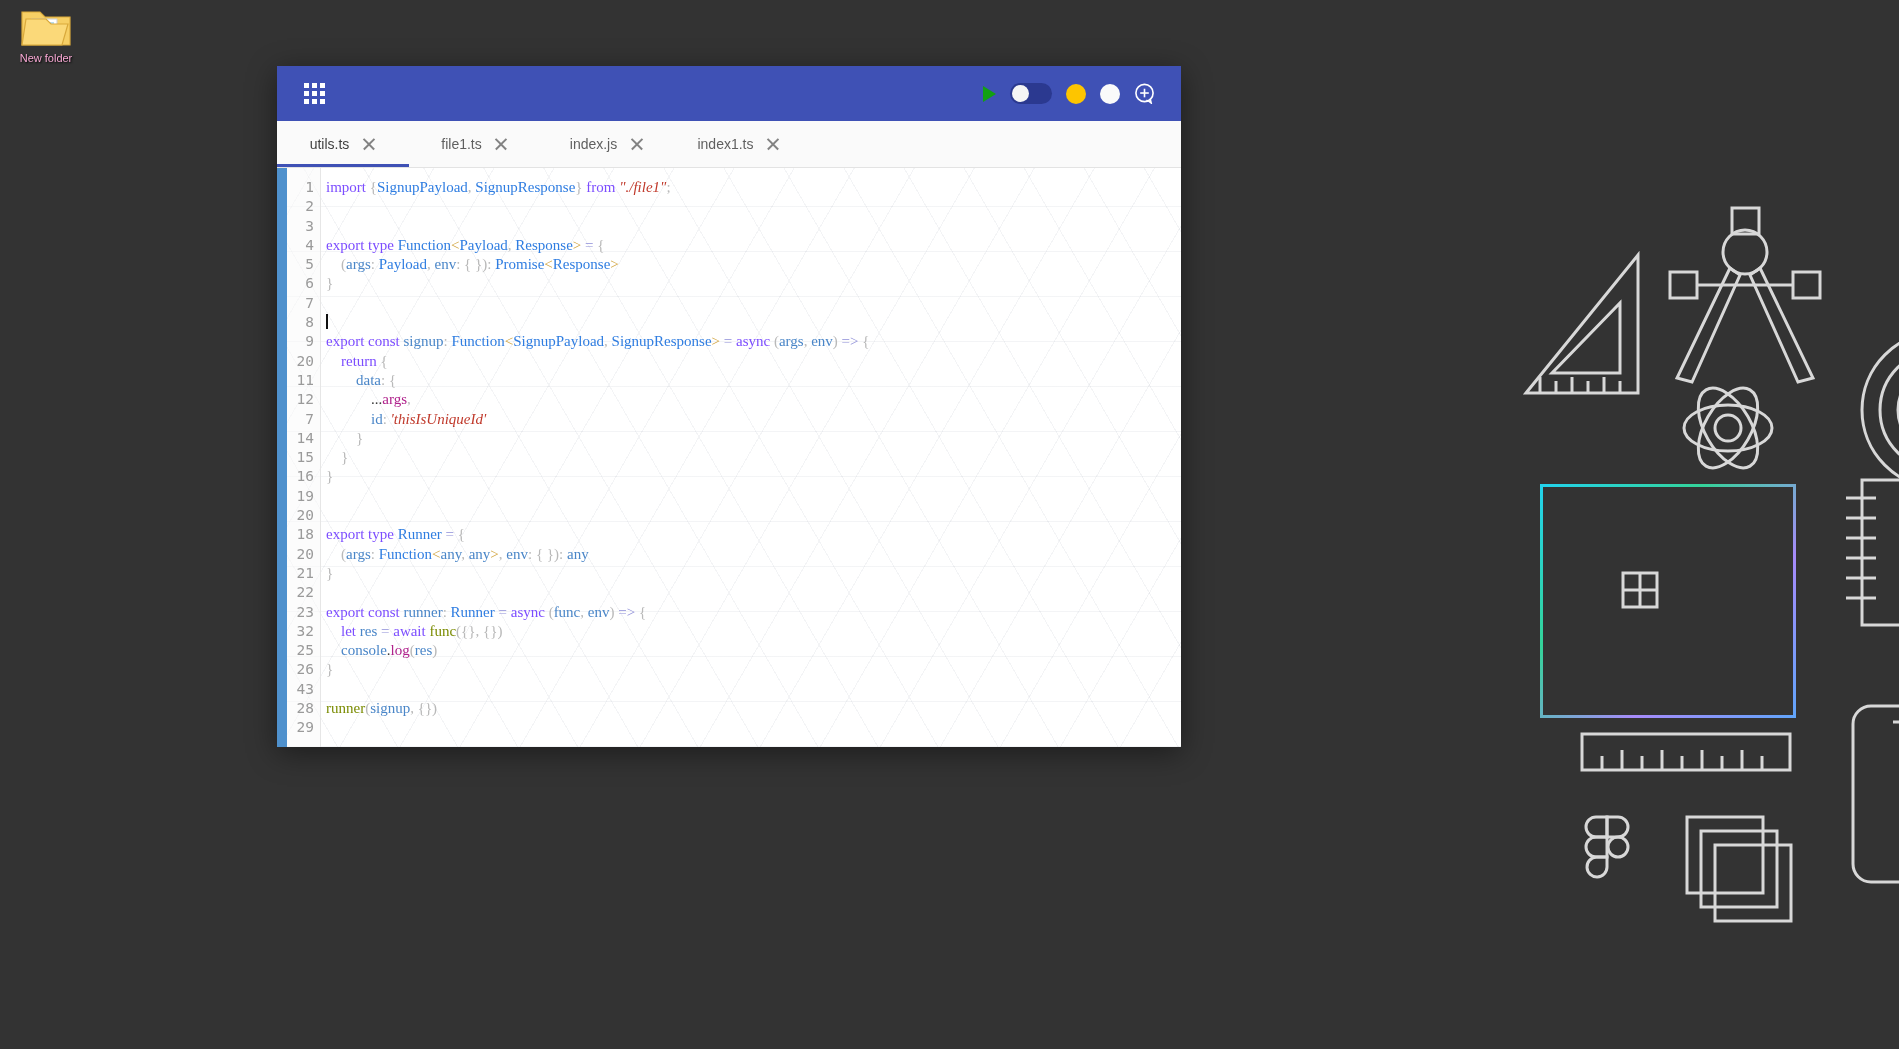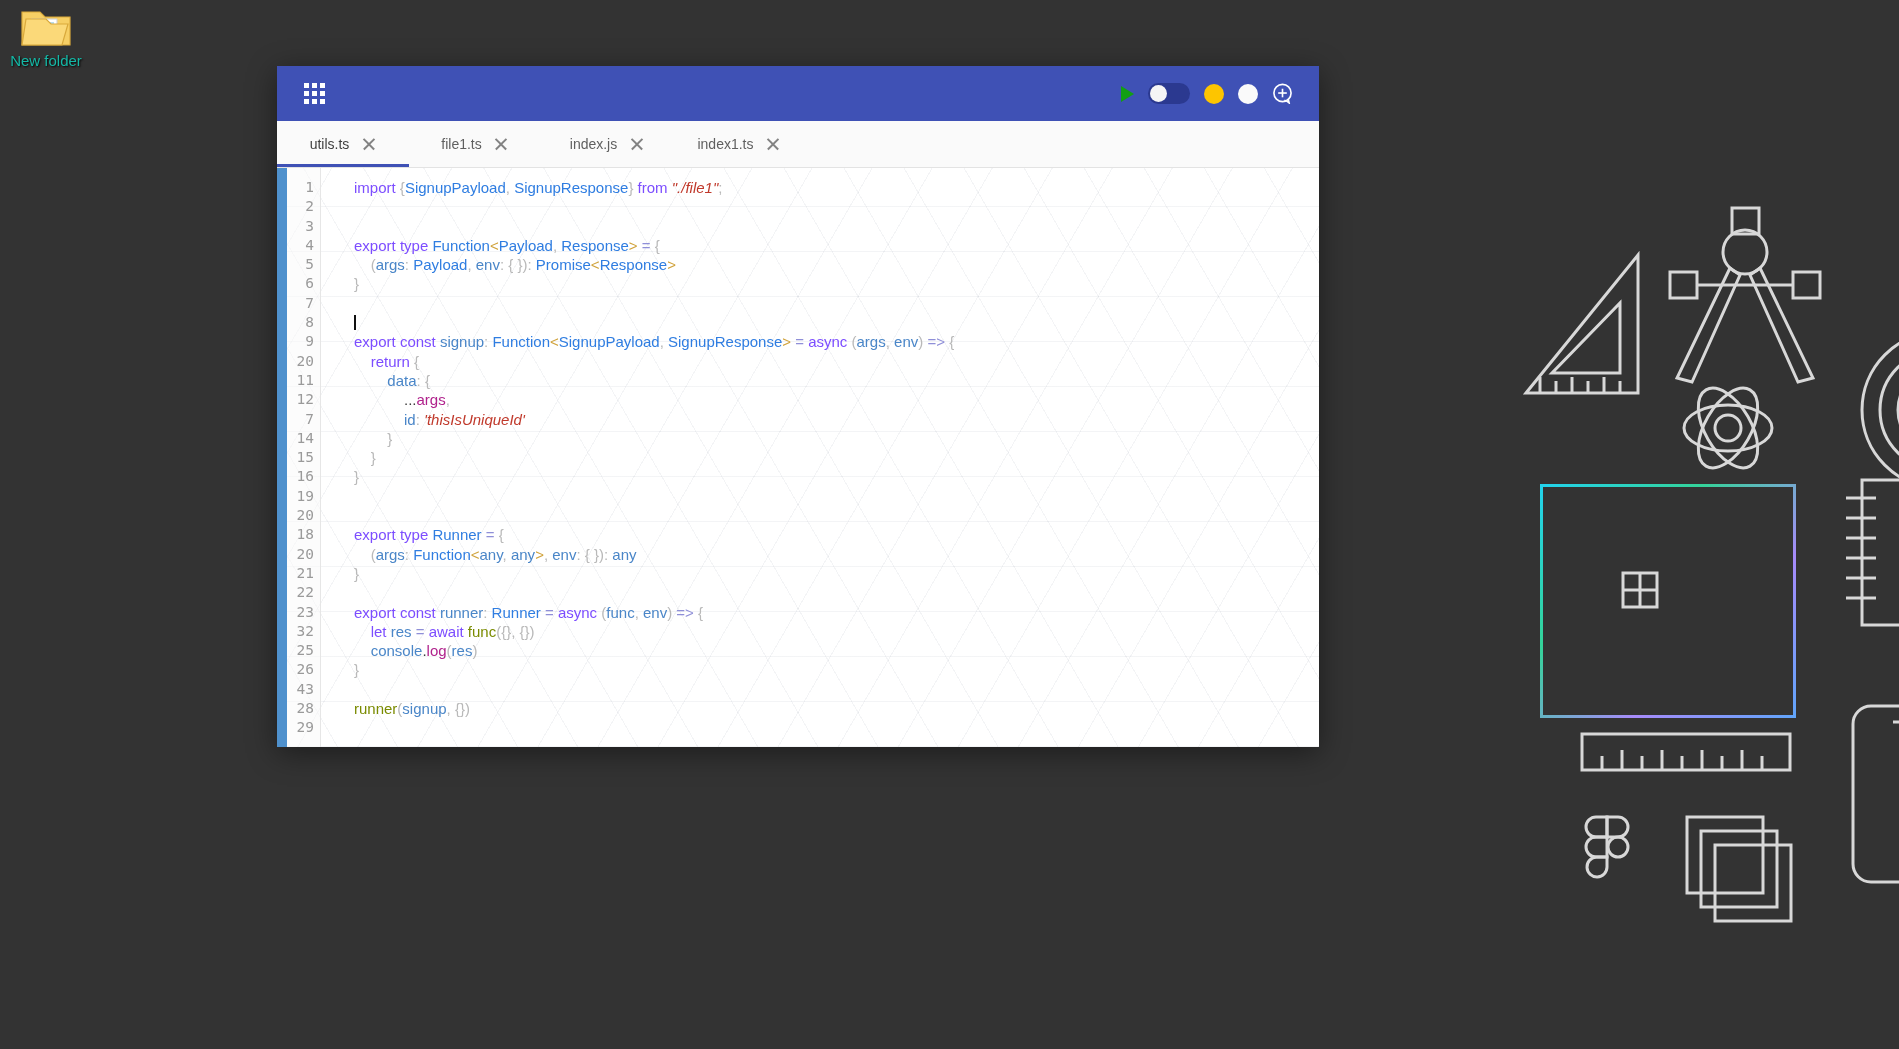--- a/index.html
+++ b/index.html
@@ -17,28 +17,28 @@
   
   .wp{ position:absolute; stroke:#d8d8d8; fill:none; stroke-width:3; }
 
   
   #desktop-icon{
     position:absolute; left:8px; top:6px; width:76px;
     text-align:center; cursor:default; user-select:none;
   }
   #desktop-icon .folder{ width:52px; height:42px; margin:0 auto; position:relative; }
   #desktop-icon .label{
-    color:#14b8a6; font-size:15px; margin-top:4px;
+    color:#f9a8d4; font-size:11px; margin-top:4px;
     text-shadow:1px 1px 2px #000; line-height:1.15;
   }
 
   
   #window{
     position:absolute; left:277px; top:66px;
-    width:1042px; height:681px;
+    width:904px; height:681px;
     box-shadow:0 6px 28px rgba(0,0,0,.45);
     background:#d946ef;
     overflow:hidden;
   }
 
   
   #titlebar{
     height:55px; background:#3f51b5;
     display:flex; align-items:center; justify-content:space-between;
     padding:0 26px 0 27px;
@@ -92,22 +92,22 @@
   #editor-accent-bar{ width:10px; background:#4f91cd; flex:0 0 10px; }
 
   #gutter{
     flex:0 0 34px; padding-top:10px; text-align:right; padding-right:6px;
     font-family:"DejaVu Sans Mono", monospace; font-size:14.5px; line-height:19.3px;
     color:#9a9a9a; border-right:1px solid #e6e6e6; background:rgba(250,250,250,.55);
     user-select:none;
   }
   #code-lines{
     flex:1; padding-top:10px; padding-left:5px;
-    font-family:Liberation Sans, sans-serif; font-size:15px; line-height:19.3px;
-    white-space:pre; color:#333;margin-left:28px;
+    font-family:Liberation Serif, serif; font-size:15px; line-height:19.3px;
+    white-space:pre; color:#333;
   }
   .ln{ height:19.3px; }
   .caret{
     display:inline-block; width:2px; height:15px; background:#111;
     vertical-align:-2px;
   }
 
   
   .kw   { color:#7c4dff; }          
   .typ  { color:#2f7de1; }          

